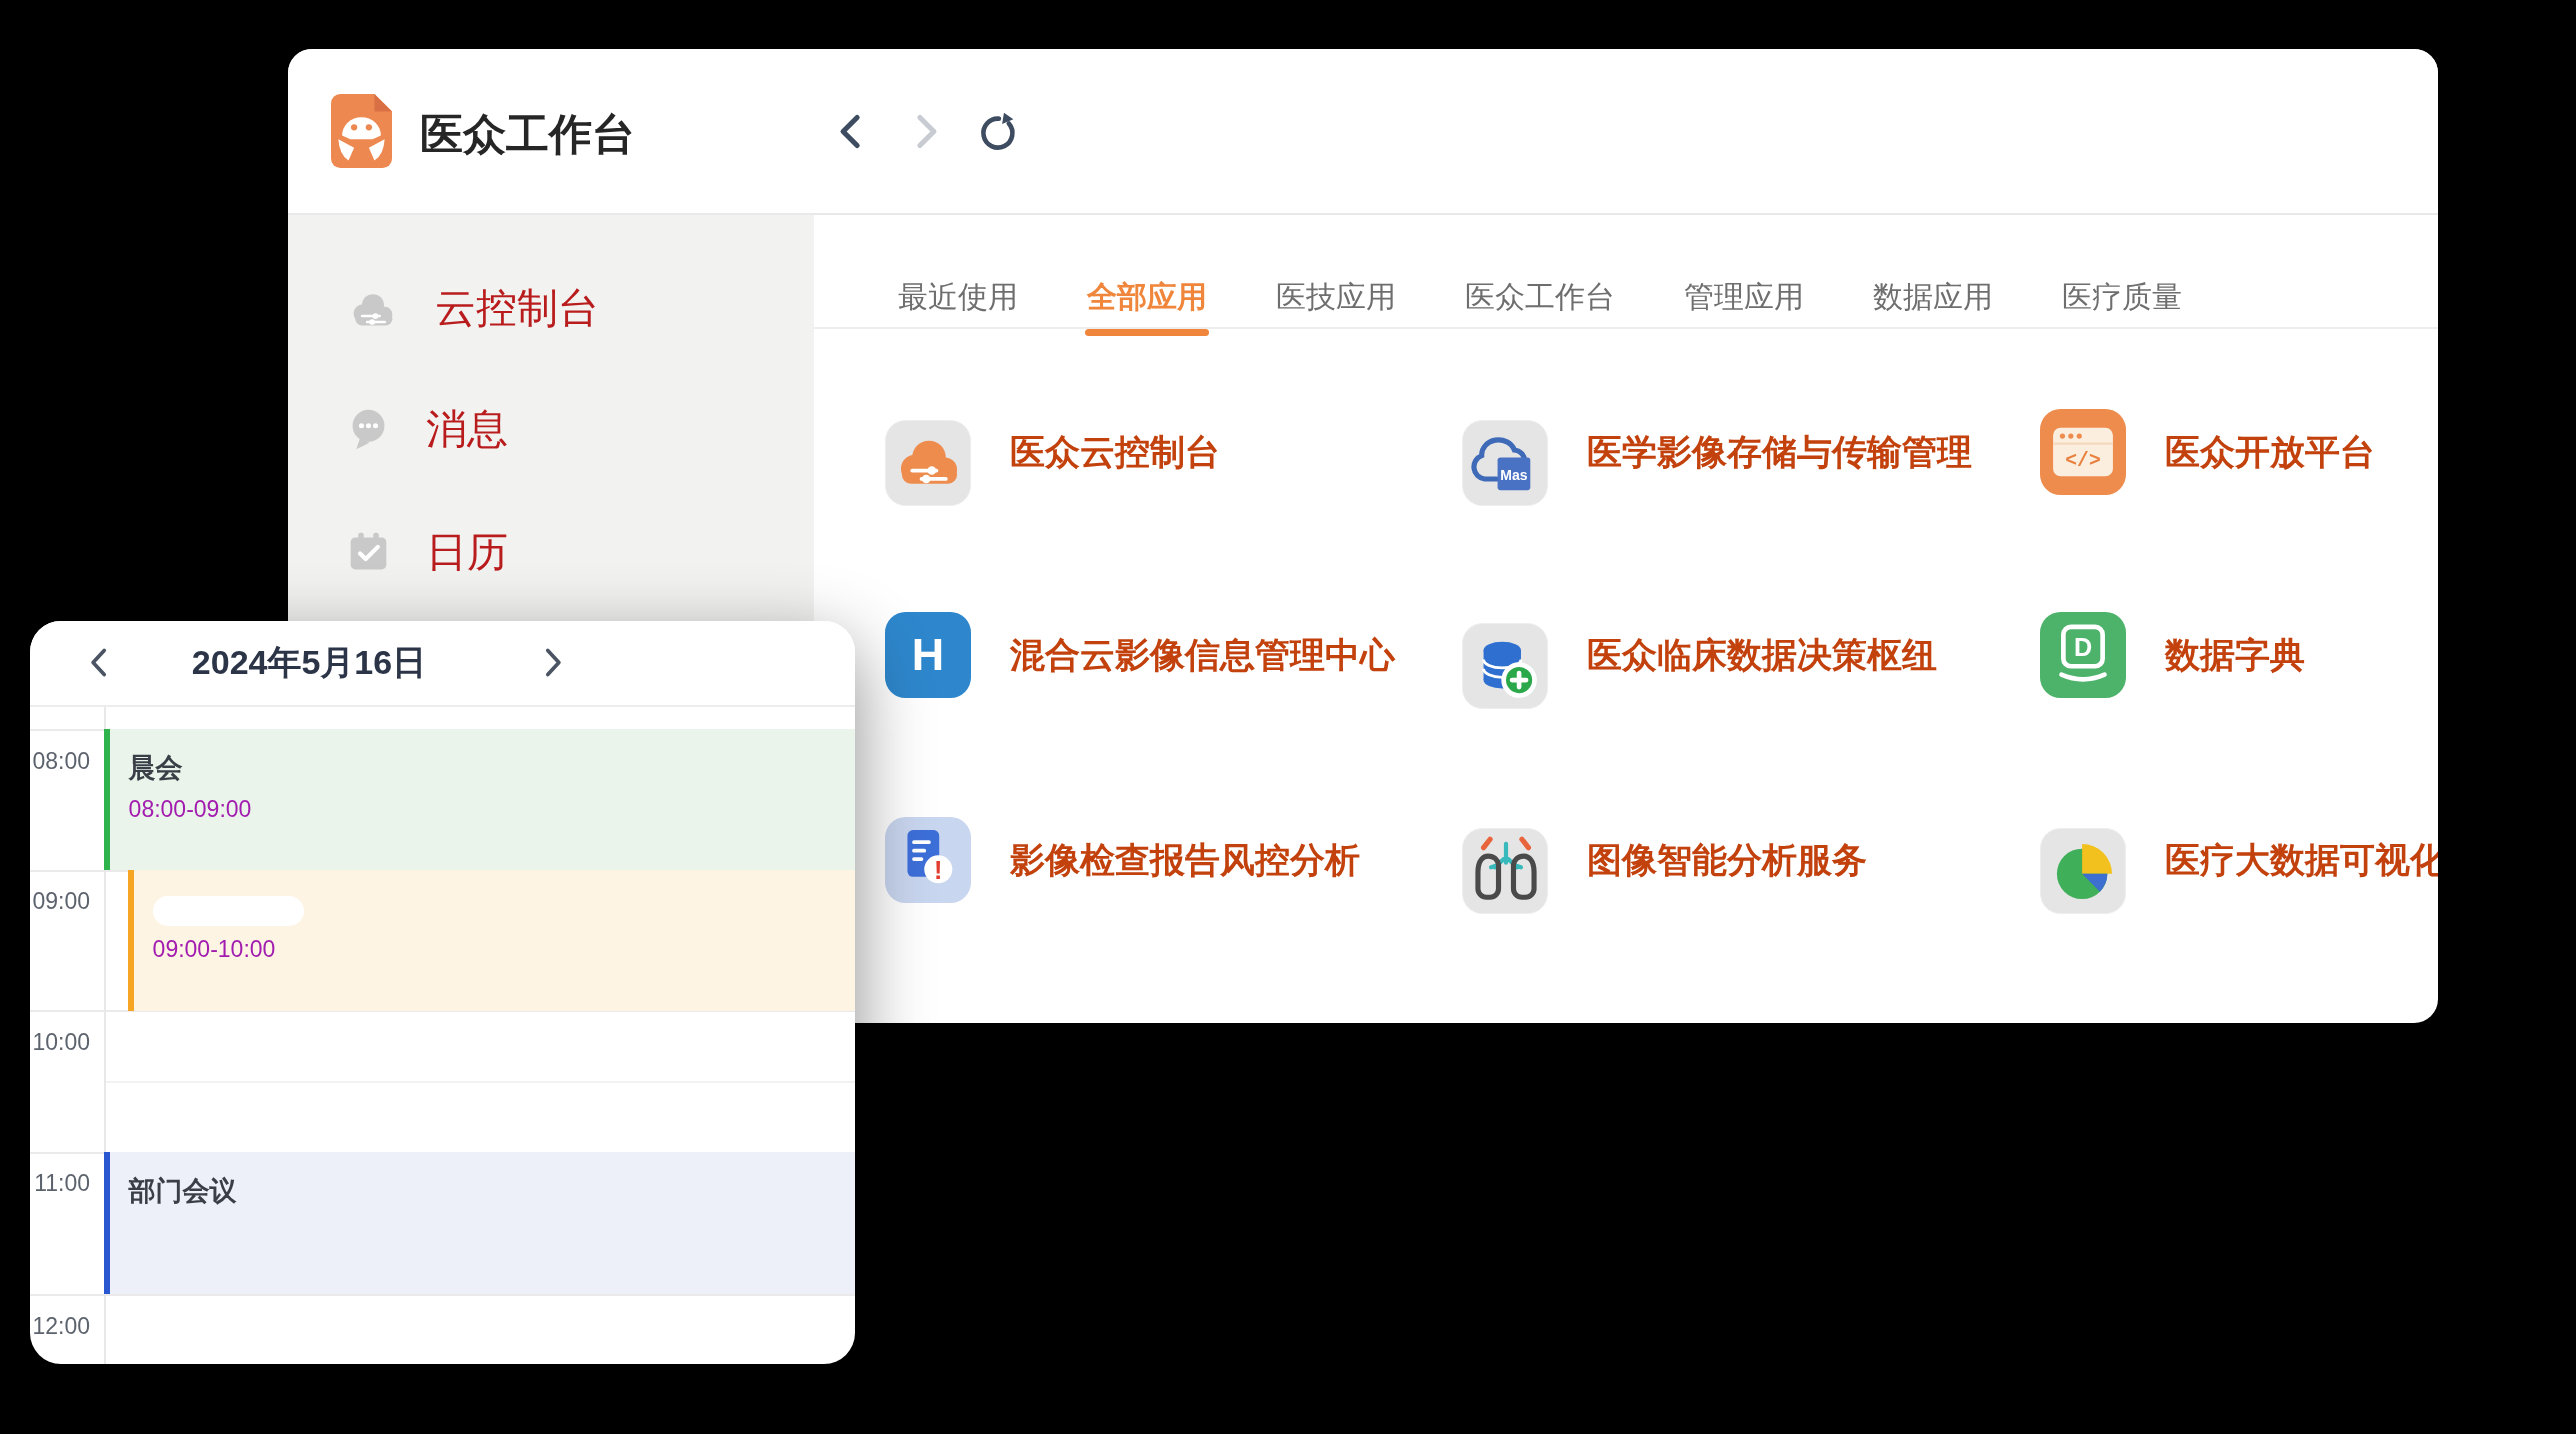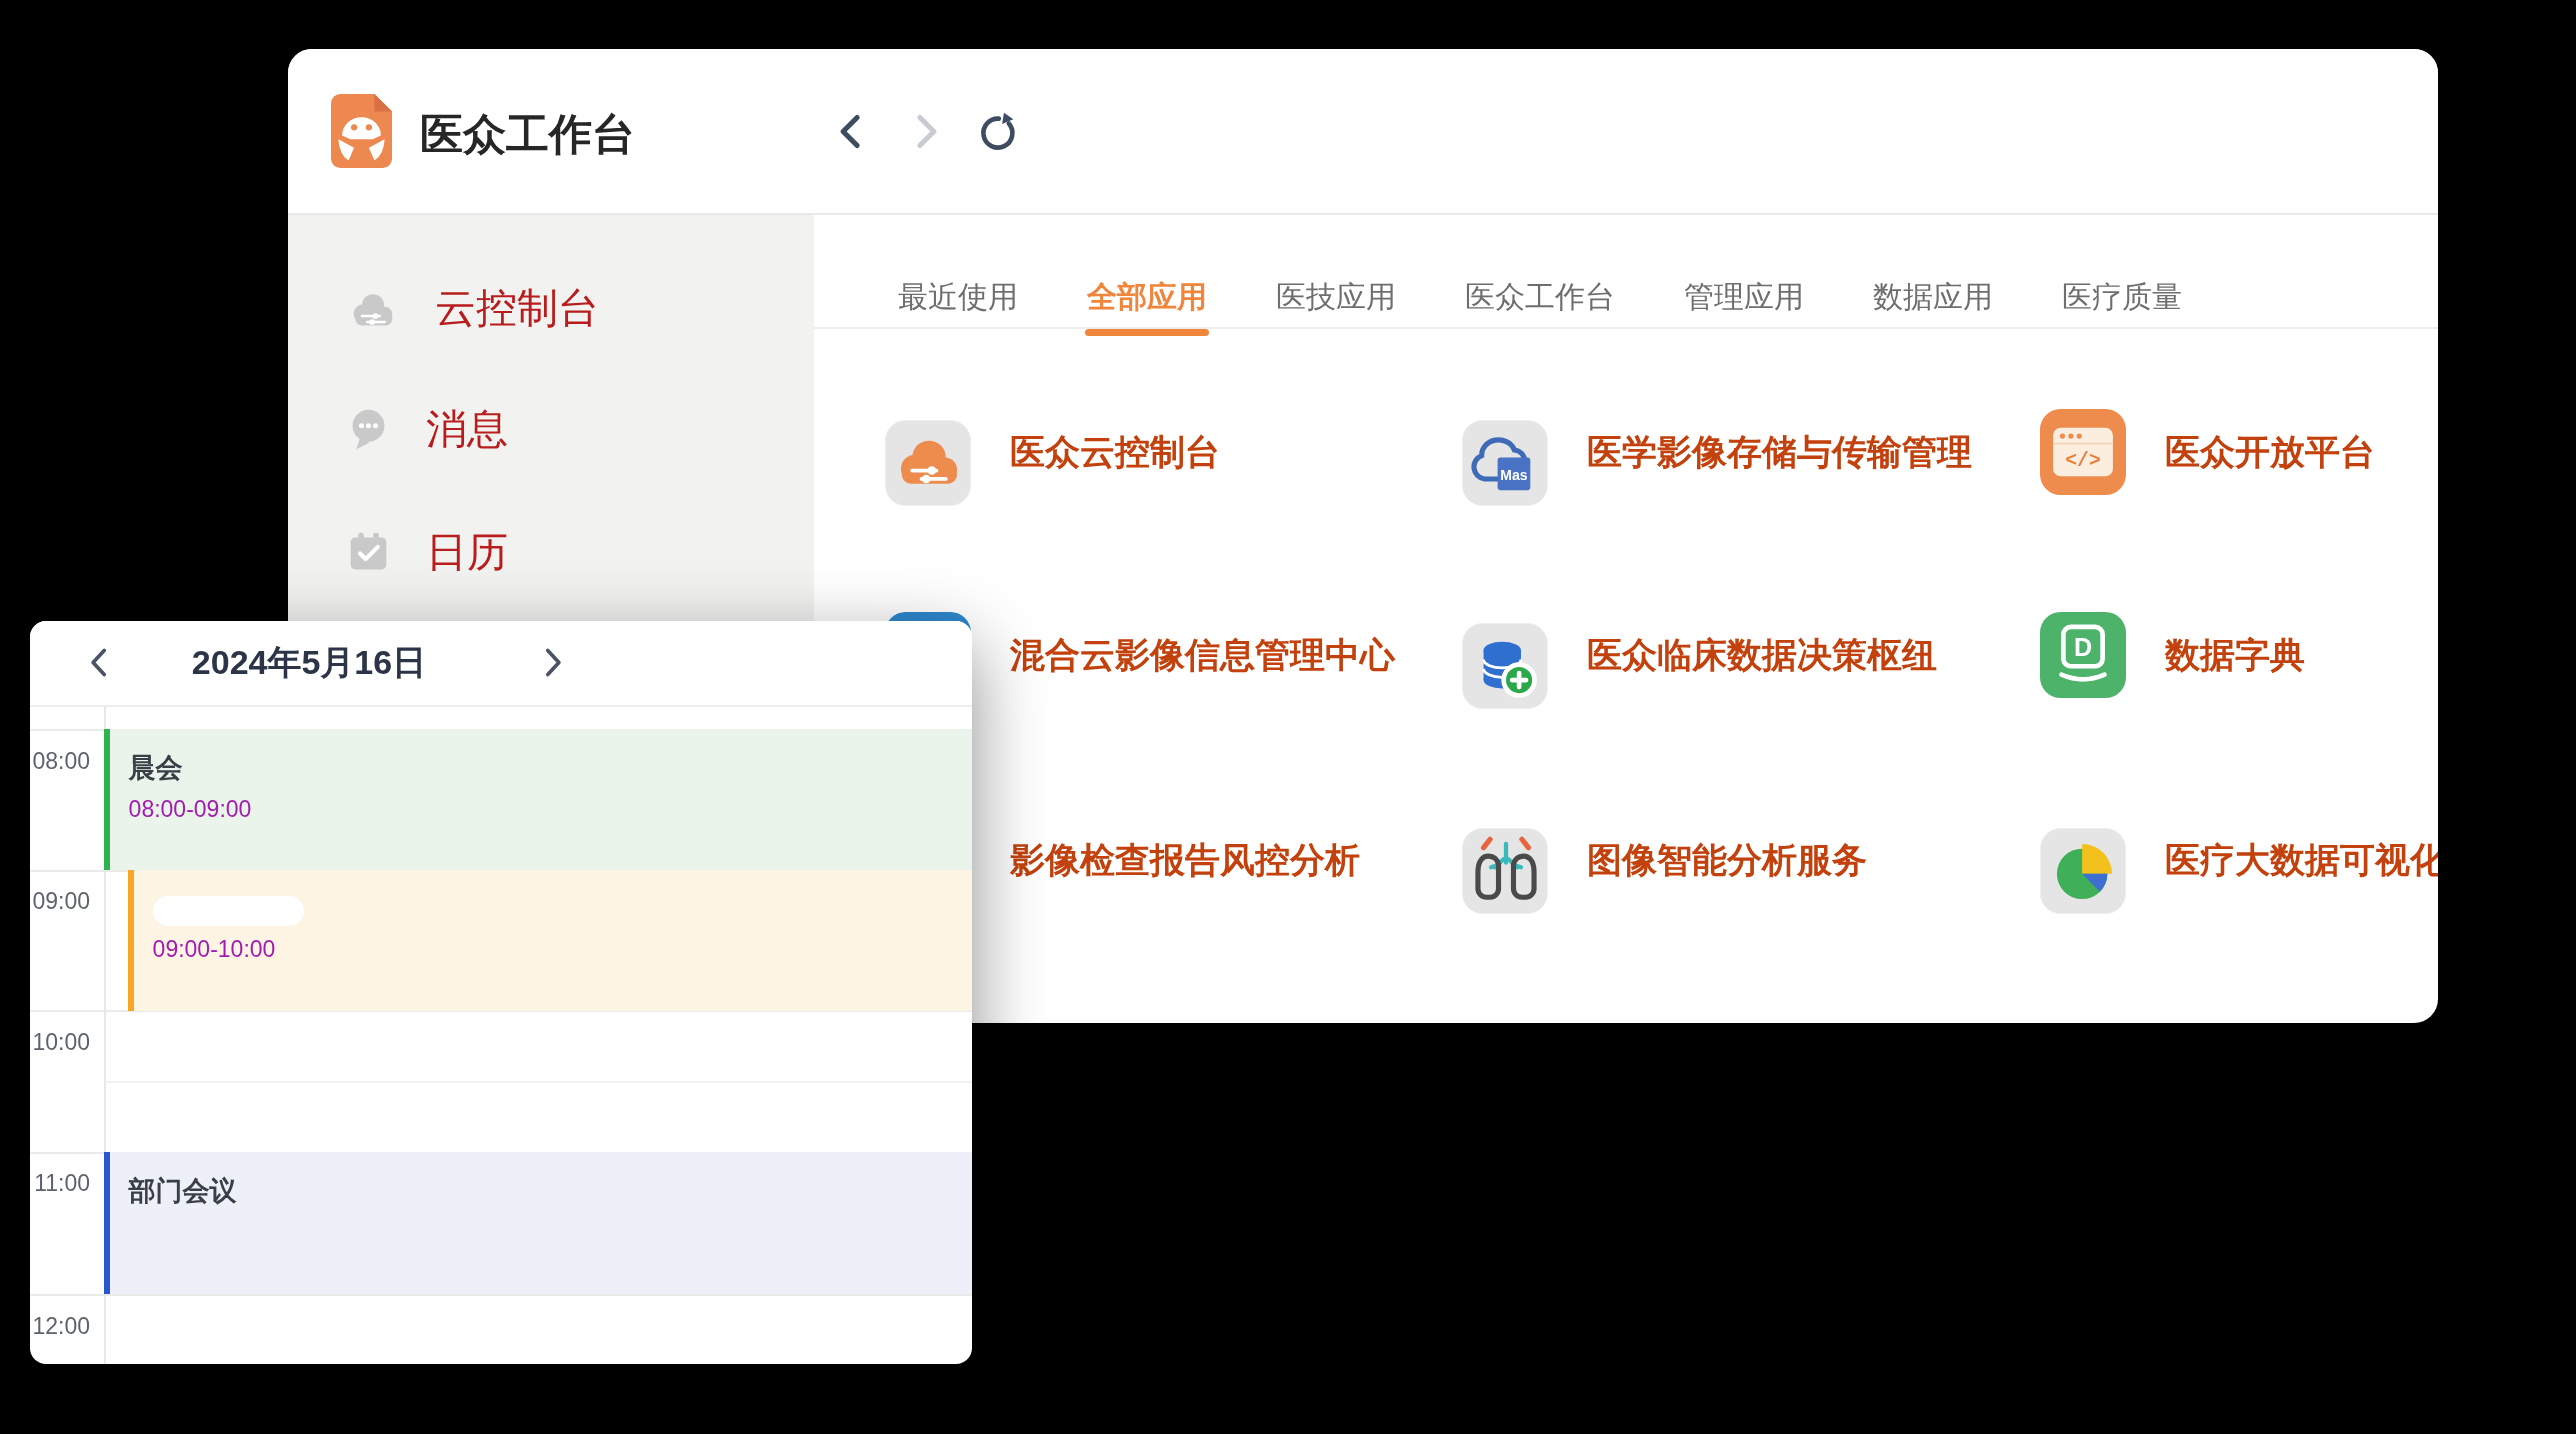--- a/index.html
+++ b/index.html
@@ -36,22 +36,22 @@
   .r1 { top:360px; } .r2 { top:563px; } .r3 { top:768px; }
   .c1 { left:597px; } .c2 { left:1174px; } .c3 { left:1752px; }
   .app-icon { width:86px; height:86px; border-radius:20.5px; flex:none; position:relative; overflow:hidden; }
   .card { background:#e5e5e5; border:1.9px solid #eeeeee;margin-top:21px; }
   .solid-orange { background:#ee8c4e; } .solid-blue { background:#2e87cc; }
   .solid-green { background:#4db36b; } .solid-peri { background:#c9d6ef; }
   .app-icon svg { position:absolute; left:0; top:0; }
   .app-label { font-size:35px; font-weight:600; color:#c2410c; white-space:nowrap; }
 
   
-  .calendar { position:absolute; left:30px; top:621px; width:942px; height:743px; background:#fff;
-              border-radius:16px; overflow:hidden; box-shadow:0 24px 74px rgba(0,0,0,.45); z-index:5; }
+  .calendar { position:absolute; left:30px; top:621px; width:825px; height:743px; background:#fff;
+              border-radius:31px; overflow:hidden; box-shadow:0 24px 74px rgba(0,0,0,.45); z-index:5; }
   .cal-header { position:absolute; left:0; top:0; right:0; height:84px; background:#fff; }
   .cal-nav { position:absolute; top:23px; width:37px; height:37px; cursor:pointer; }
   .cal-prev { left:52px; } .cal-next { left:503px; }
   .cal-title { position:absolute; left:102px; top:42px; width:354px; transform:translateY(-50%);
                text-align:center; font-size:34px; font-weight:600; color:#2c3547; }
   .cal-header-divider { position:absolute; left:0; right:0; top:84px; height:1.9px; background:#ededed; }
   .cal-body { position:absolute; left:0; top:86px; right:0; bottom:0; }
   .vline { position:absolute; left:74px; top:0; bottom:0; width:1.9px; background:#e8e8e8; }
   .hline { position:absolute; left:0; right:0; height:1.9px; background:#eaeaea; }
   .hline.half { left:76px; background:#f2f2f2; }

